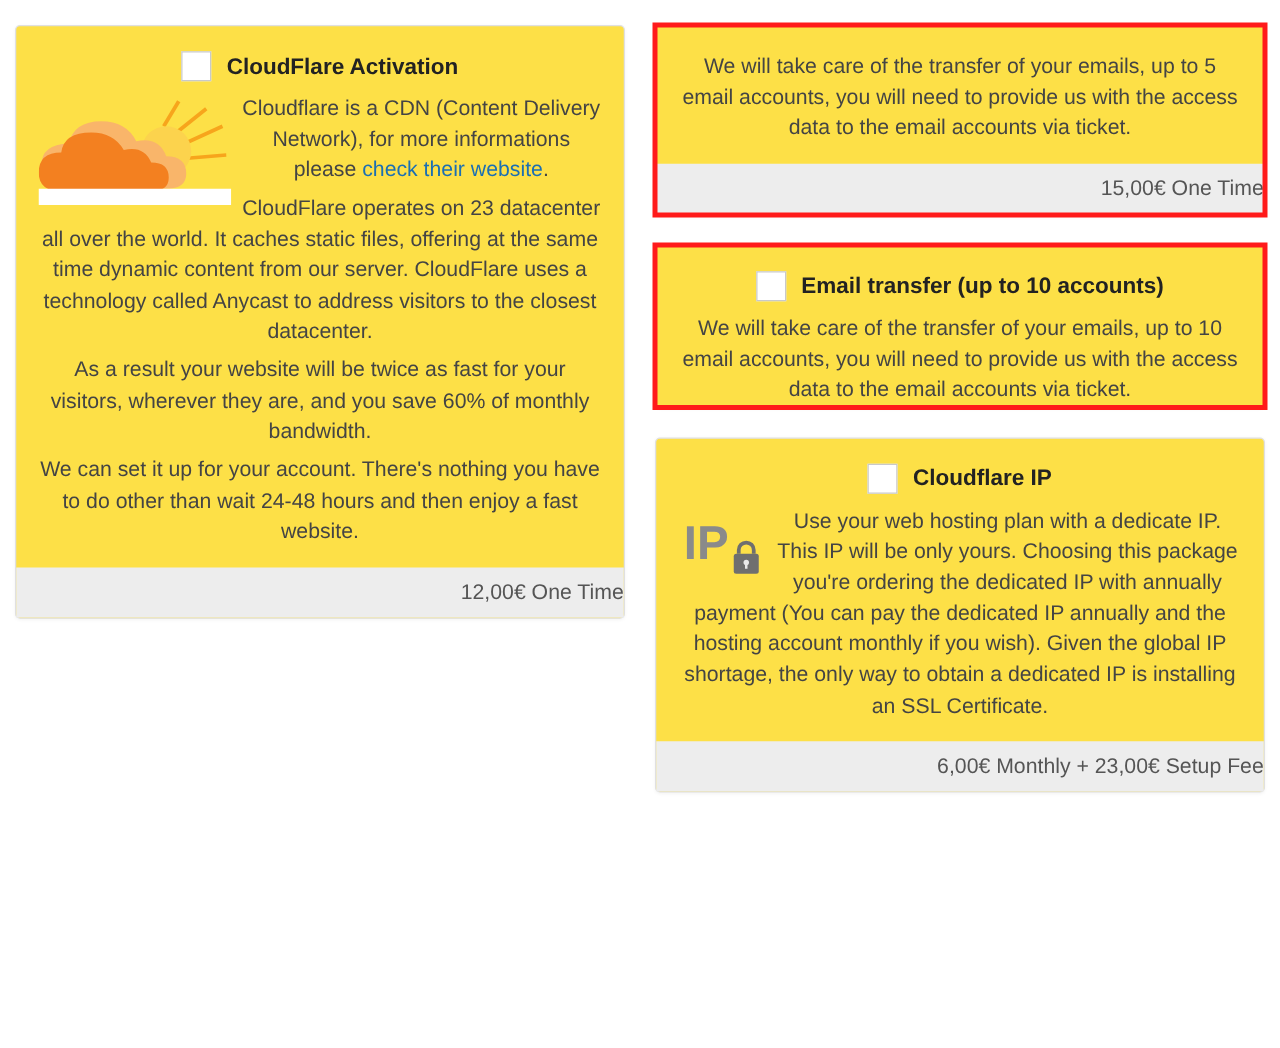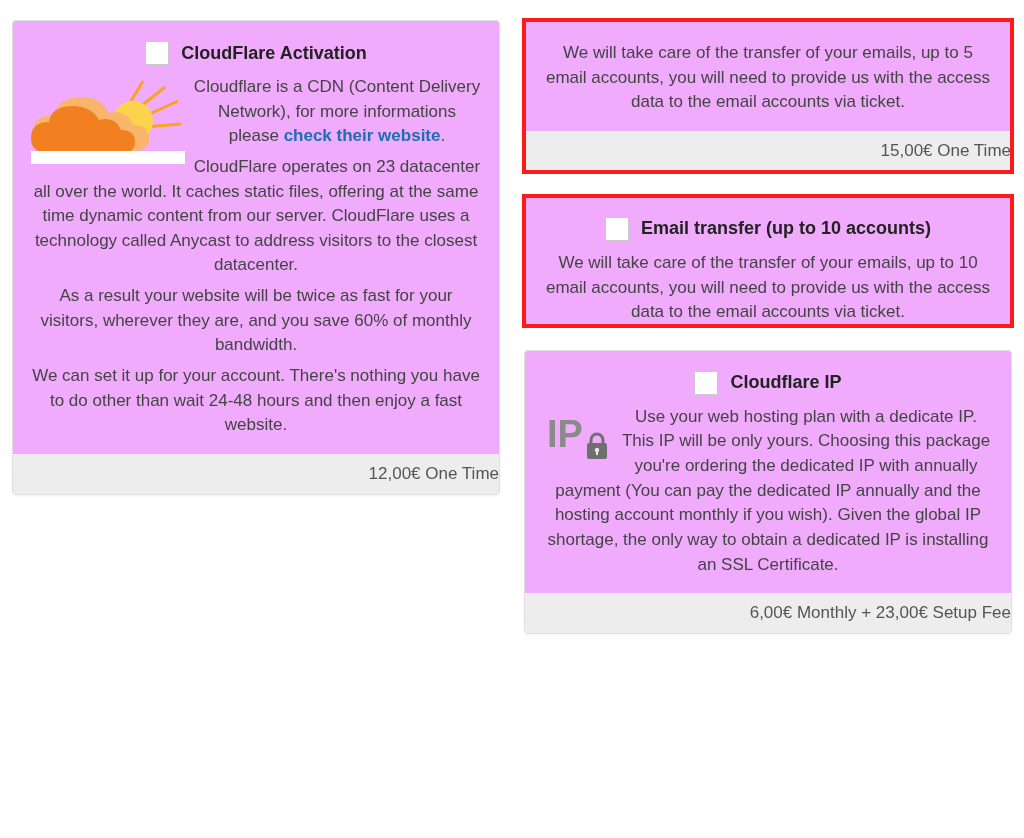--- a/index.html
+++ b/index.html
@@ -16,21 +16,21 @@
   .col {
     flex: 1;
     display: flex;
     flex-direction: column;
     gap: 24px;
   }
   .card {
     position: relative;
     border: 1px solid #e0e0e0;
     border-radius: 4px;
-    background: #f0abfc;
+    background: #fde047;
     box-shadow: 0 1px 3px rgba(0,0,0,0.05);
     text-align: center;
     padding: 20px 18px 0 18px;
     display: flex;
     flex-direction: column;
   }
   .card.highlighted::after {
     content: "";
     position: absolute;
     inset: -3px;
@@ -65,21 +65,21 @@
   }
   .card-body p { margin-top: 6px; }
   .price-bar {
     margin: 16px -18px 0 -18px;
     background: #ededed;
     color: #555;
     font-size: 17px;
     text-align: right;
     padding: 10px 0;
   }
-  a.link { color: #1b6fb3; text-decoration: none; font-weight: bold; }
+  a.link { color: #1b6fb3; text-decoration: none; }
   .with-icon {
     overflow: hidden;
   }
   .icon-area {
     float: left;
     width: 160px;
     height: 85px;
     margin: 4px 8px 0 -6px;
     display: flex;
     align-items: center;

